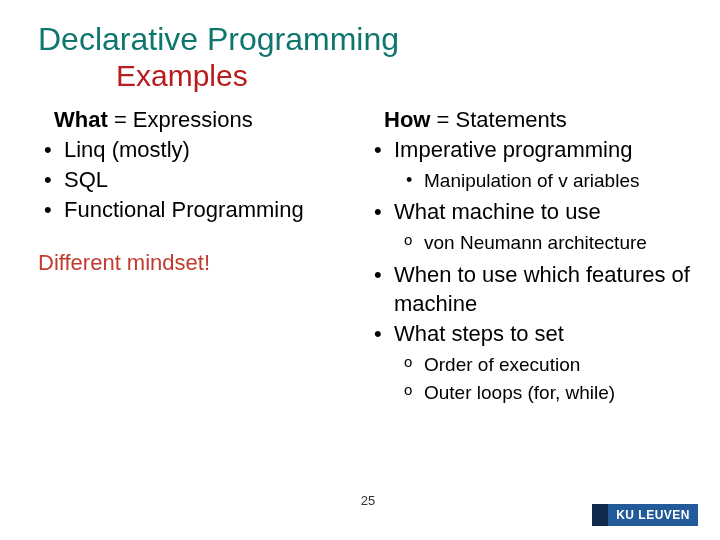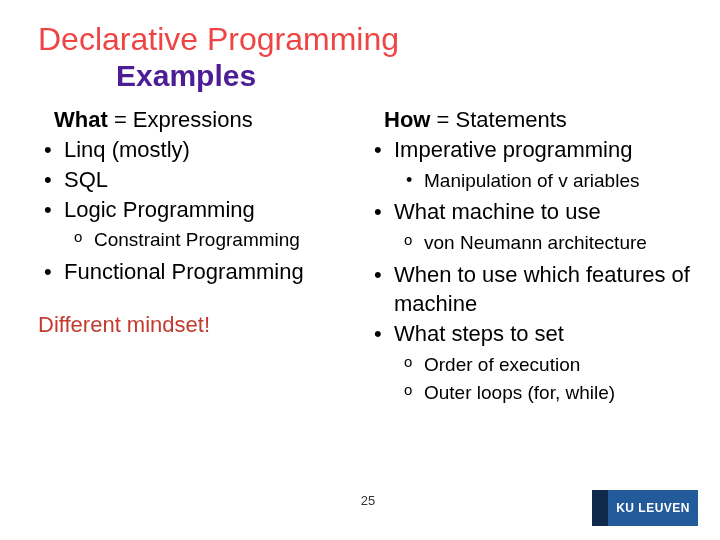--- a/index.html
+++ b/index.html
@@ -16,28 +16,28 @@
   .slide {
     position: relative;
     width: 720px;
     height: 540px;
     box-sizing: border-box;
     padding: 22px 30px 0 38px;
   }
   .title {
     font-size: 32px;
     font-weight: 400;
-    color: #ef4444;
+    color: #0f766e;
     line-height: 1.1;
     margin: 0;
   }
   .subtitle {
     font-size: 30px;
-    font-weight: 700;
-    color: #4c1d95;
+    font-weight: 400;
+    color: #b91c1c;
     margin: 2px 0 14px 78px;
   }
   .columns {
     display: flex;
     width: 100%;
   }
   .col {
     box-sizing: border-box;
   }
   .col-left {
@@ -113,21 +113,21 @@
     text-align: center;
     font-size: 13px;
     color: #333;
   }
   .logo {
     position: absolute;
     right: 22px;
     bottom: 14px;
     display: flex;
     align-items: stretch;
-    height: 36px;
+    height: 22px;
   }
   .logo .dark {
     background: #0f2a4a;
     width: 16px;
   }
   .logo .mid {
     background: #235a9a;
     color: #fff;
     font-weight: 700;
     font-size: 12px;
@@ -148,26 +148,20 @@
 
   <div class="columns">
 
     <div class="col col-left">
       <p class="col-head">
         <span class="what">What</span><span> = Expressions</span>
       </p>
       <ul class="lvl1">
         <li>Linq (mostly)</li>
         <li>SQL</li>
-        <li>
-          <span>Logic Programming</span>
-          <ul class="lvl2">
-            <li class="circ">Constraint Programming</li>
-          </ul>
-        </li>
         <li>Functional Programming</li>
       </ul>
       <div class="mindset">Different mindset!</div>
     </div>
 
     <div class="col col-right">
       <p class="col-head">
         <span class="how">How</span><span> = Statements</span>
       </p>
       <ul class="lvl1">

